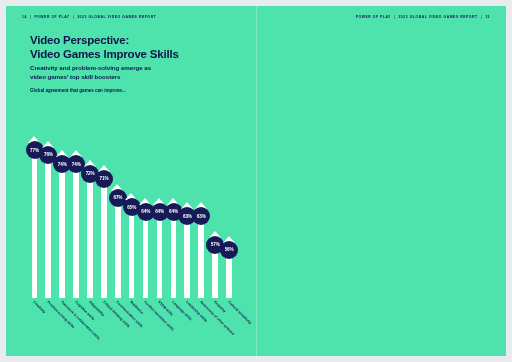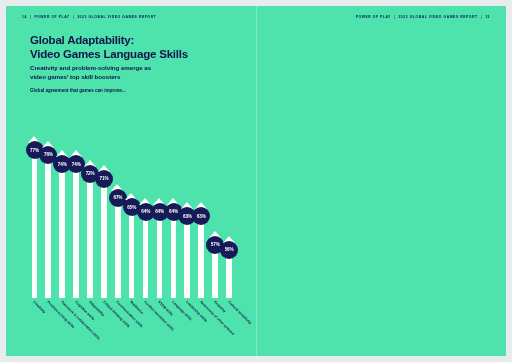--- a/index.html
+++ b/index.html
@@ -92,22 +92,22 @@
 
     <div class="runhead runhead-left">
       <span>14</span>
       <span class="sep">|</span>
       <span>POWER OF PLAY</span>
       <span class="sep">|</span>
       <span>2023 GLOBAL VIDEO GAMES REPORT</span>
     </div>
 
     <div class="title">
-      <div>Global Adaptability:</div>
-      <div>Video Games Language Skills</div>
+      <div>Video Perspective:</div>
+      <div>Video Games Improve Skills</div>
     </div>
 
     <div class="subtitle">
       <div>Creativity and problem-solving emerge as</div>
       <div>video games' top skill boosters</div>
     </div>
 
     <div class="kicker">Global agreement that games can improve...</div>
 
     <div class="arrowchart" id="arrowchart">

